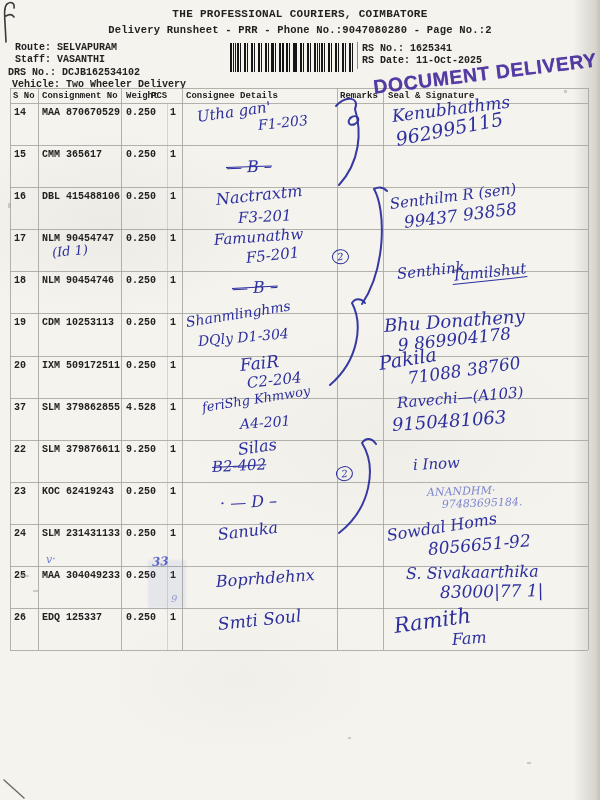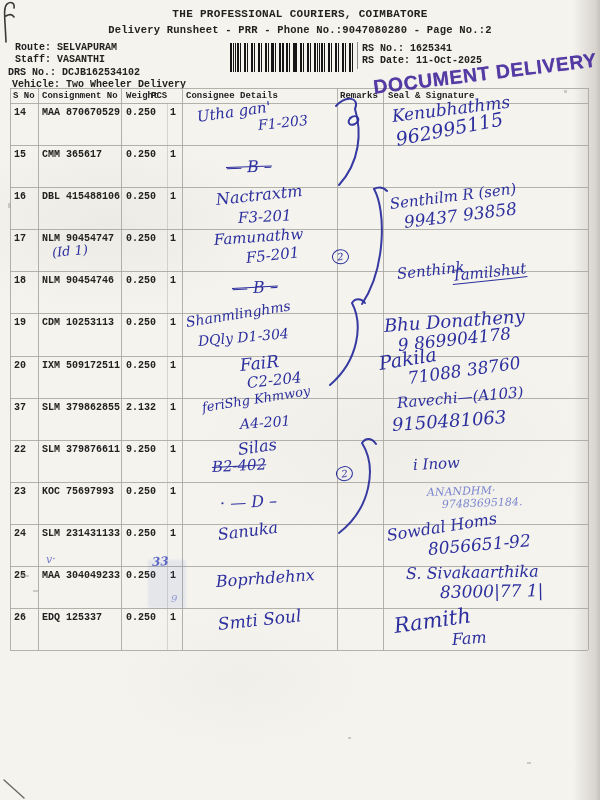--- a/index.html
+++ b/index.html
@@ -136,32 +136,32 @@
   </div>
   <div class="row" style="top:356px">
     <span class="c s">20</span>
     <span class="c n">IXM 509172511</span>
     <span class="c w">0.250</span>
     <span class="c p">1</span>
   </div>
   <div class="row" style="top:398px">
     <span class="c s">37</span>
     <span class="c n">SLM 379862855</span>
-    <span class="c w">2.132</span>
+    <span class="c w">4.528</span>
     <span class="c p">1</span>
   </div>
   <div class="row" style="top:440px">
     <span class="c s">22</span>
     <span class="c n">SLM 379876611</span>
     <span class="c w">9.250</span>
     <span class="c p">1</span>
   </div>
   <div class="row" style="top:482px">
     <span class="c s">23</span>
-    <span class="c n">KOC 75697993</span>
+    <span class="c n">KOC 62419243</span>
     <span class="c w">0.250</span>
     <span class="c p">1</span>
   </div>
   <div class="row" style="top:524px">
     <span class="c s">24</span>
     <span class="c n">SLM 231431133</span>
     <span class="c w">0.250</span>
     <span class="c p">1</span>
   </div>
   <div class="row" style="top:566px">

